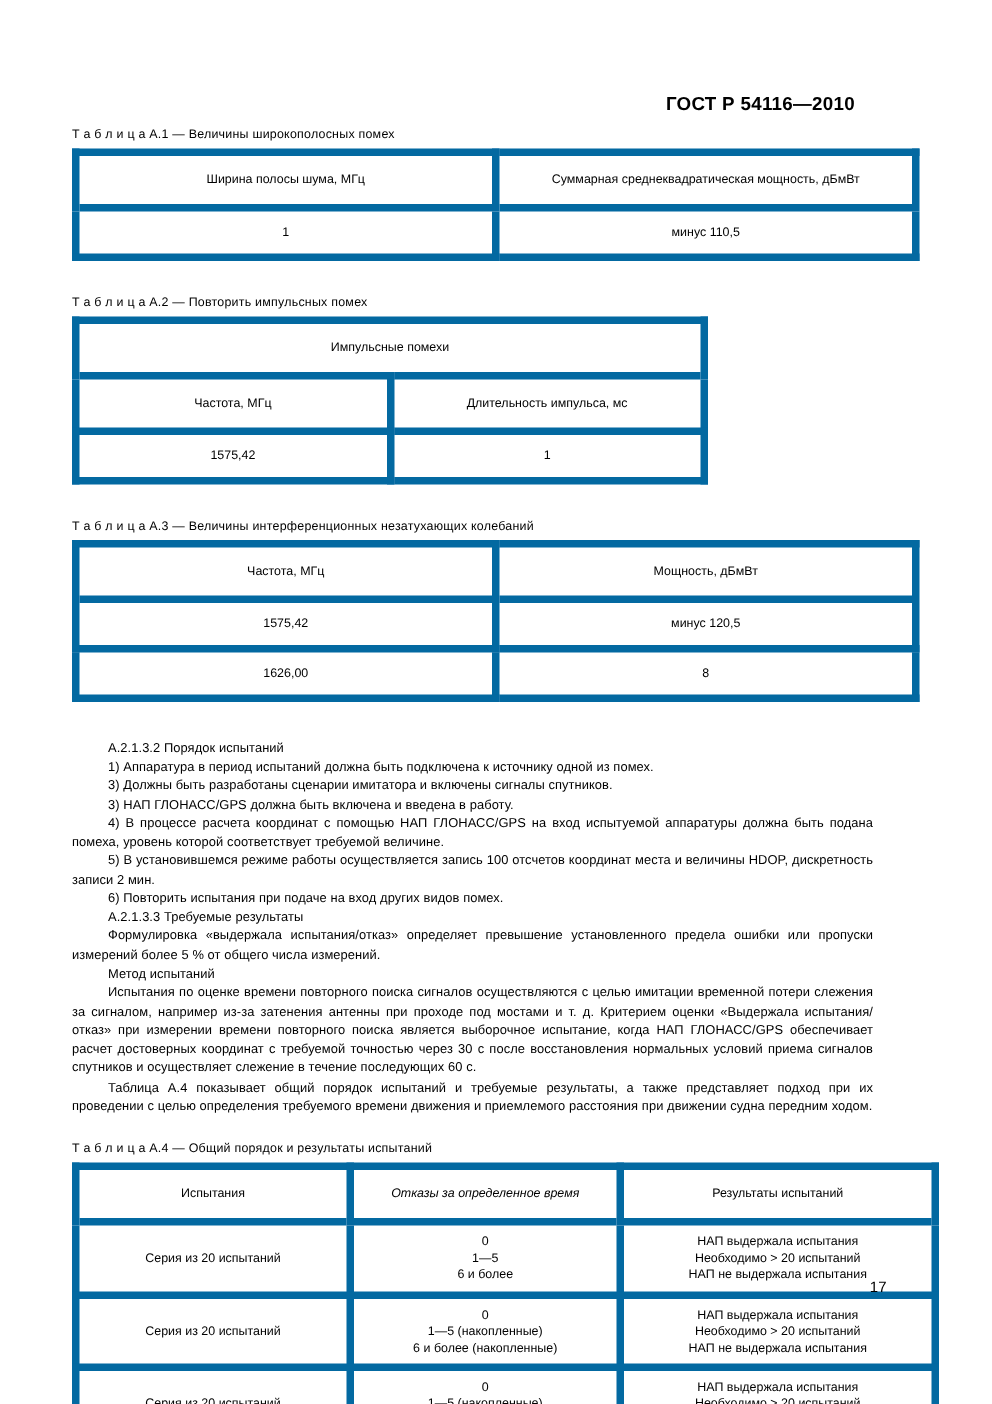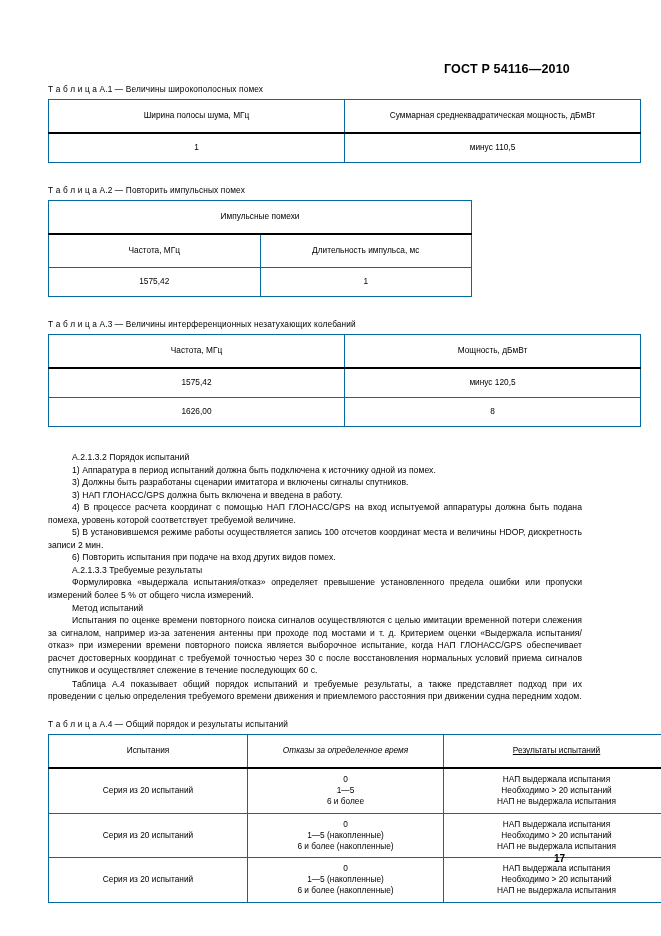--- a/index.html
+++ b/index.html
@@ -46,24 +46,24 @@
     white-space: nowrap;
   }
   
   table.gost {
     border-collapse: collapse;
     width: 424px;
     table-layout: fixed;
     font-size: 8.3px;
   }
   table.gost td {
-    border: 1px solid #0369a1;
+    border: 5px solid #0369a1;
     text-align: center;
     vertical-align: middle;
-    padding: 5px 14px;
+    padding: 5px 4px;
     line-height: 1.35;
   }
   table.gost tr.thick-under > td {
     border-bottom: 2px solid #000;
   }
   table.gost tr.head > td {
     height: 22px;
   }
   table.gost tr.body-row > td {
     height: 18px;
@@ -82,32 +82,32 @@
   .body-block p {
     margin: 0;
   }
   .ind { text-indent: 24px; }
   .ind-num { text-indent: 24px; }
   .nojust { text-align: left; }
 
   
   .col-a { width: 170px; }
   .col-b { width: 167px; font-style: italic; }
-  .col-c { width: 197px; text-decoration: underline; }
+  .col-c { width: 197px; }
   .col-half { width: 267px; }
 
   .multi-line { line-height: 13.2px; }
 
   
   .page-num {
     position: absolute;
-    right: 96px;
+    right: 70px;
     bottom: 72px;
     font-size: 10px;
-    font-weight: bold;
+    font-weight: normal;
   }
 </style>
 </head>
 <body>
 
 <div class="page">
 
   <div class="doc-header">ГОСТ Р 54116—2010</div>
 
   <div class="content">

